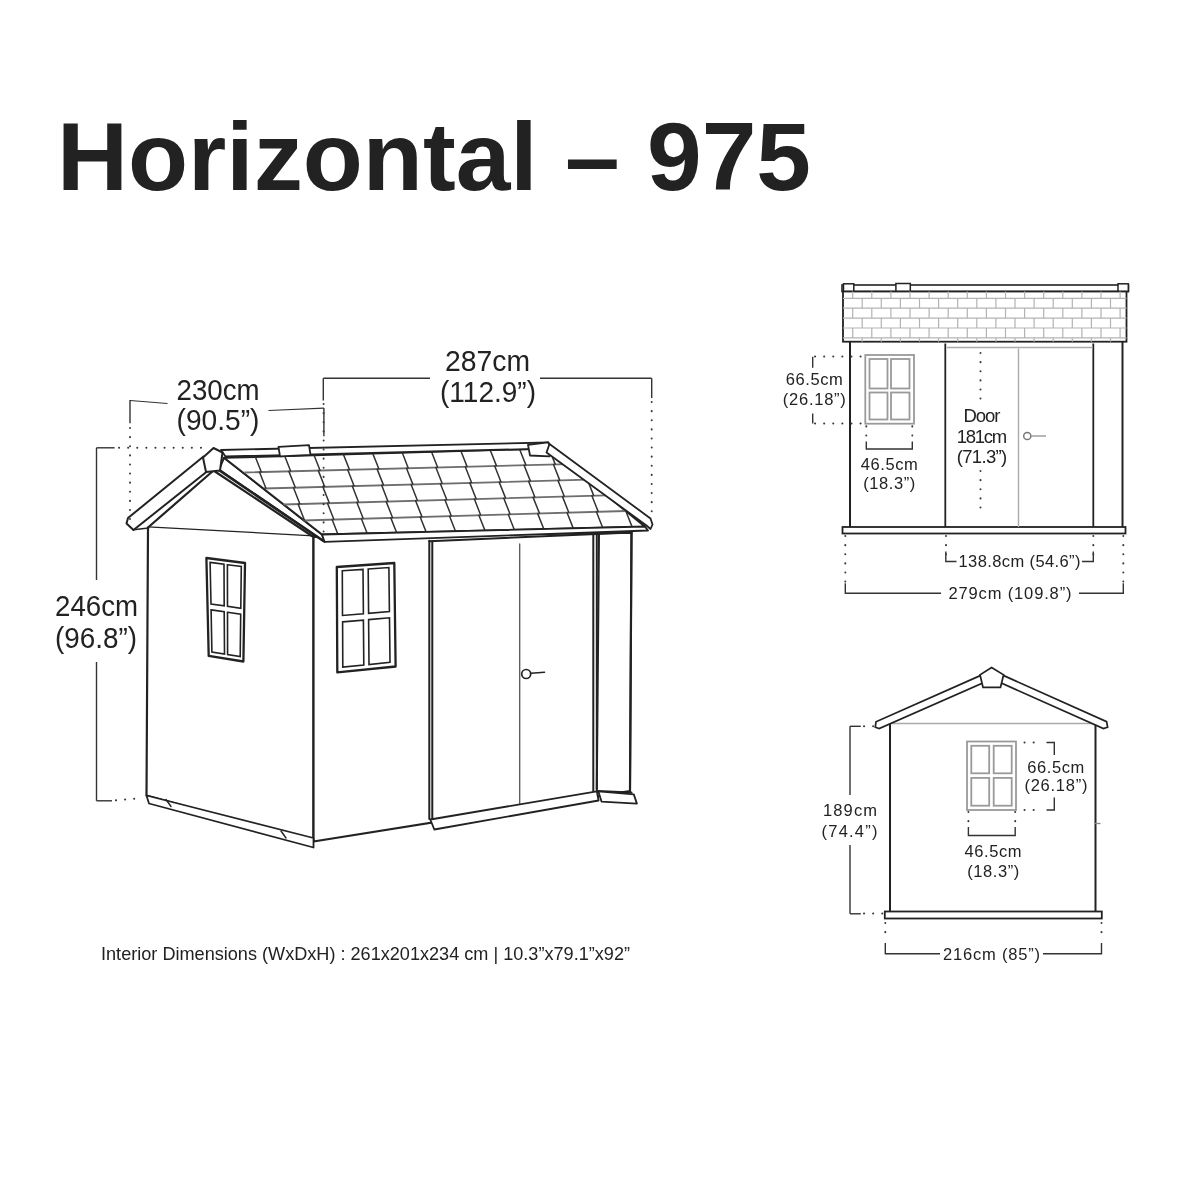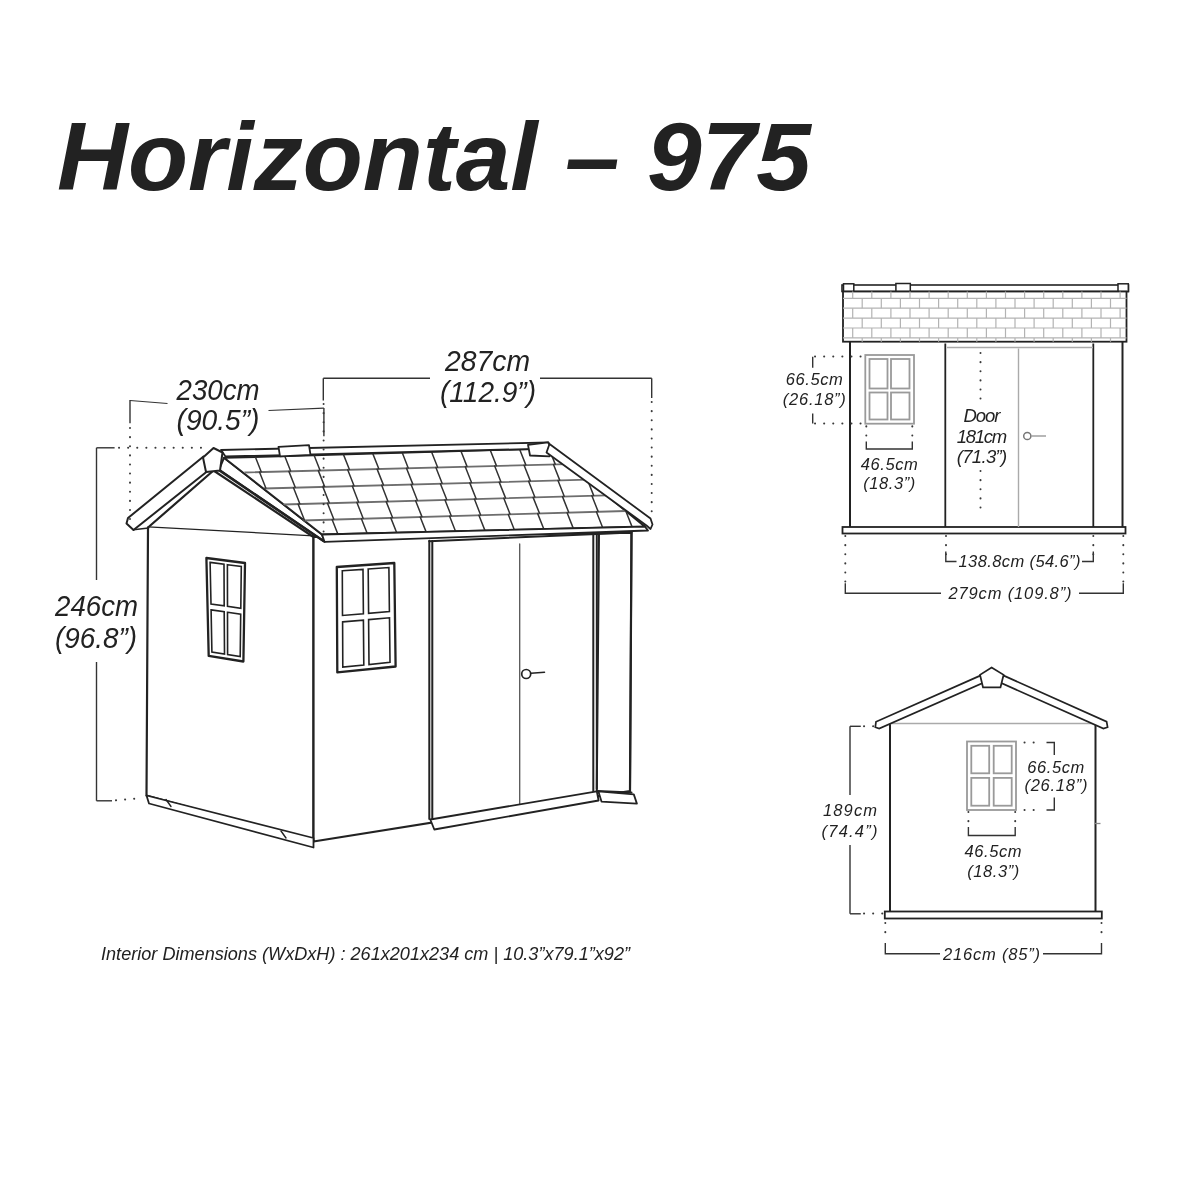--- a/index.html
+++ b/index.html
@@ -1,16 +1,16 @@
 <!DOCTYPE html>
 <html><head>
 <meta charset="utf-8">
 <style>
   html,body{margin:0;padding:0;background:#fff;}
-  .page{width:1200px;height:1200px;position:relative;font-family:"Liberation Sans",sans-serif;font-style:italic;}
+  .page{width:1200px;height:1200px;position:relative;font-family:"Liberation Sans",sans-serif;}
   svg{position:absolute;top:0;left:0;}
   text{fill:#222;}
 </style>
 </head>
 <body>
 <div class="page">
 <svg width="1200" height="1200" viewBox="0 0 1200 1200">
 <defs>
 <clipPath id="roofclip">
           <polygon points="225.5,456.5 549.0,448.5 645.0,526.6 322.0,536.5"></polygon>

